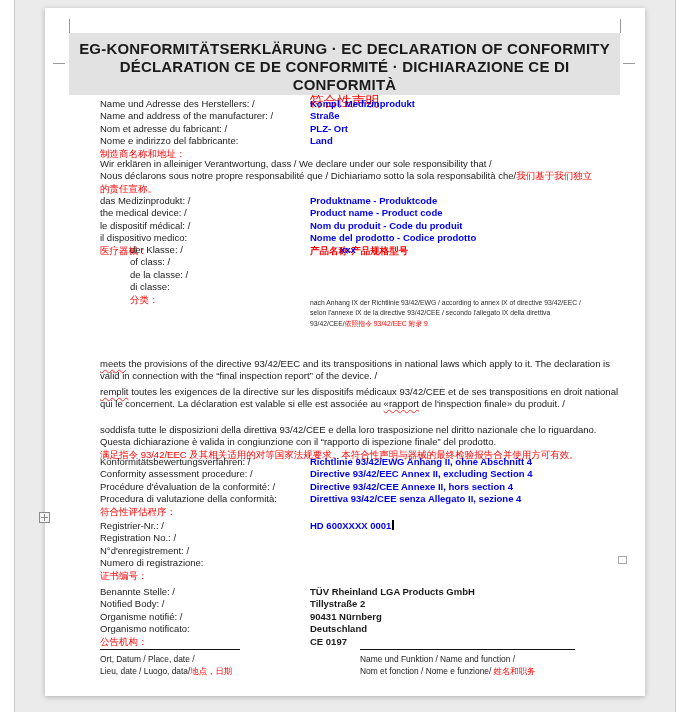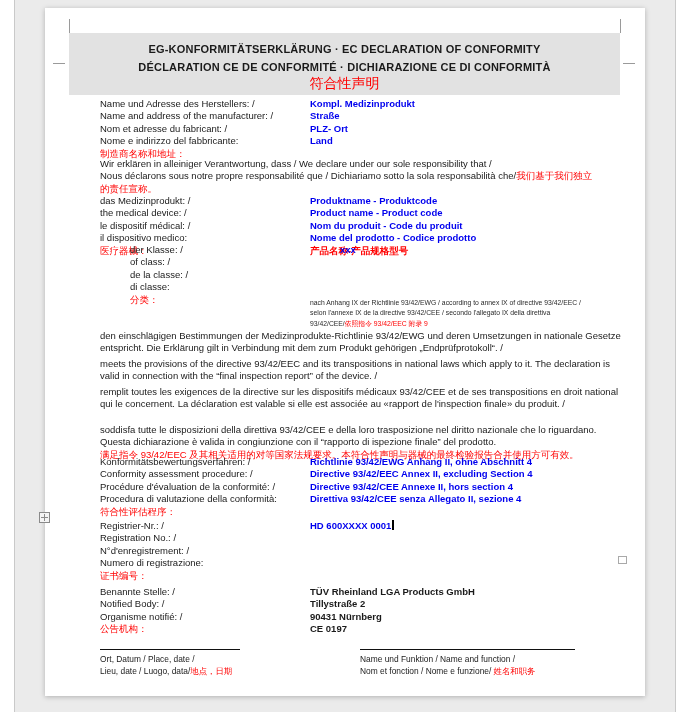--- a/index.html
+++ b/index.html
@@ -19,33 +19,33 @@
     font-size:9.5px; line-height:12.4px;
   }
   .cropmark-v { position:absolute; width:1px; height:14px; background:#9a9a9a; top:11px; }
   .cm-left { left:24px; } .cm-right { left:575px; }
   .dash-h { position:absolute; height:1px; width:12px; background:#9a9a9a; top:55px; }
   .dh-left { left:8px; } .dh-right { left:578px; }
   .banner {
     position:absolute; left:24px; top:25px; width:551px; height:62px;
     background:#e2e2e2; text-align:center; padding-top:7px;
   }
-  .banner .b-line { font-weight:bold; font-size:11px; line-height:18px; letter-spacing:0.2px; }
+  .banner .b-line { font-weight:bold; font-size:15px; line-height:18px; letter-spacing:0.2px; }
   .banner .b-cn { font-weight:normal; font-size:14px; line-height:15px; color:#ff0000; }
   .block { position:absolute; left:55px; width:520px; }
   .row { display:flex; }
   .row .lbl { flex:0 0 210px; }
   .row .val { font-weight:bold; color:#0000ee; }
   .red { color:#ff0000; }
   .valblack { font-weight:bold; color:#1a1a1a; }
   .para { position:absolute; left:55px; width:522px; }
   .annex { position:absolute; left:265px; width:315px; font-size:6.8px; line-height:10.4px; color:#2a2a2a; }
   .annex .red { font-size:6.8px; }
   .wavy {
-    text-decoration-style:wavy;
+    text-decoration:underline; text-decoration-style:wavy;
     text-decoration-color:#ff2a2a; text-decoration-thickness:1px; text-underline-offset:2px;
   }
   .caret {
     display:inline-block; width:1.5px; height:10px; background:#000;
     vertical-align:-1px; margin-left:1px;
   }
   .handle-icon {
     position:absolute; left:-6px; top:504px; width:11px; height:11px;
     border:1px solid #8a8a8a; background:#f4f4f4;
   }
@@ -140,21 +140,20 @@
     <div>di classe:</div>
     <div class="red">分类：</div>
   </div>
 
   <div class="annex" style="top:290px;">
     <div>nach Anhang IX der Richtlinie 93/42/EWG / according to annex IX of directive 93/42/EEC /</div>
     <div>selon l'annexe IX de la directive 93/42/CEE / secondo l'allegato IX della direttiva</div>
     <div><span>93/42/CEE/</span><span class="red">依照指令 93/42/EEC 附录 9</span></div>
   </div>
 
-  <div class="para" style="top:322px;">den einschlägigen Bestimmungen der Medizinprodukte-Richtlinie 93/42/EWG und deren Umsetzungen in nationale Gesetze entspricht. Die Erklärung gilt in Verbindung mit dem zum Produkt gehörigen „Endprüfprotokoll“. /</div>
 
   <div class="para" style="top:350px;"><span class="wavy">meets</span><span> the provisions of the directive 93/42/EEC and its transpositions in national laws which apply to it. The declaration is valid in connection with the “final inspection report” of the device. /</span></div>
 
   <div class="para" style="top:378px;"><span class="wavy">remplit</span><span> toutes les exigences de la directive sur les dispositifs médicaux 93/42/CEE et de ses transpositions en droit national qui le concernent. La déclaration est valable si elle est associée au </span><span class="wavy">«rapport</span><span> de l'inspection finale» du produit. /</span></div>
 
   <div class="para" style="top:416px;">
     <span>soddisfa tutte le disposizioni della direttiva 93/42/CEE e della loro trasposizione nel diritto nazionale che lo riguardano. Questa dichiarazione è valida in congiunzione con il “rapporto di ispezione finale” del prodotto.</span>
     <div class="red">满足指令 93/42/EEC 及其相关适用的对等国家法规要求。本符合性声明与器械的最终检验报告合并使用方可有效。</div>
   </div>
 
@@ -198,20 +197,24 @@
       <span class="lbl">Benannte Stelle: /</span>
       <span class="valblack">TÜV Rheinland LGA Products GmbH</span>
     </div>
     <div class="row">
       <span class="lbl">Notified Body: /</span>
       <span class="valblack">Tillystraße 2</span>
     </div>
     <div class="row">
       <span class="lbl">Organisme notifié: /</span>
       <span class="valblack">90431 Nürnberg</span>
+    </div>
+    <div class="row">
+      <span class="lbl">Organismo notificato:</span>
+      <span class="valblack">Deutschland</span>
     </div>
     <div class="row">
       <span class="lbl red">公告机构：</span>
       <span class="valblack">CE 0197</span>
     </div>
   </div>
 
   <div class="sig">
     <div class="sig-col left">
       <div class="sig-line"></div>

